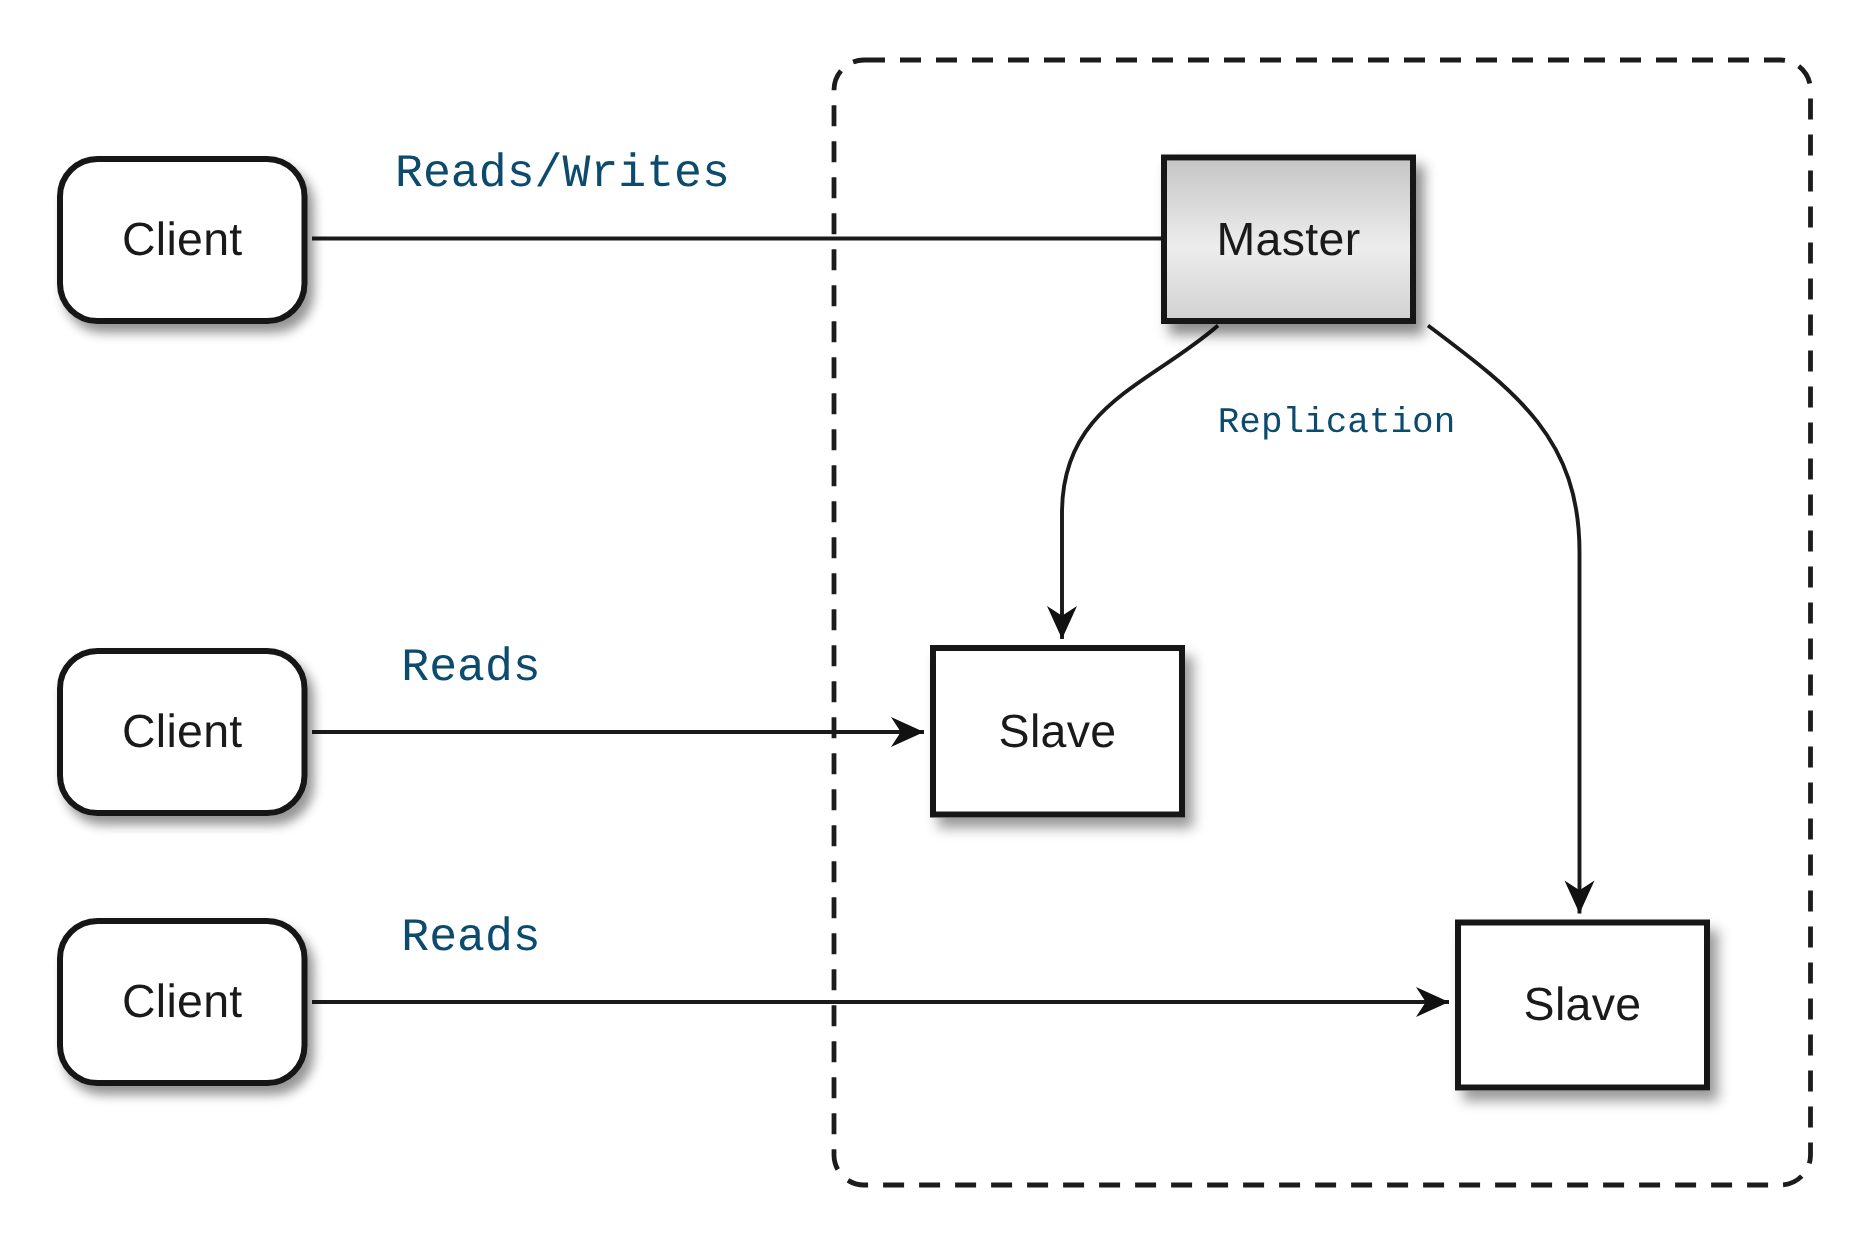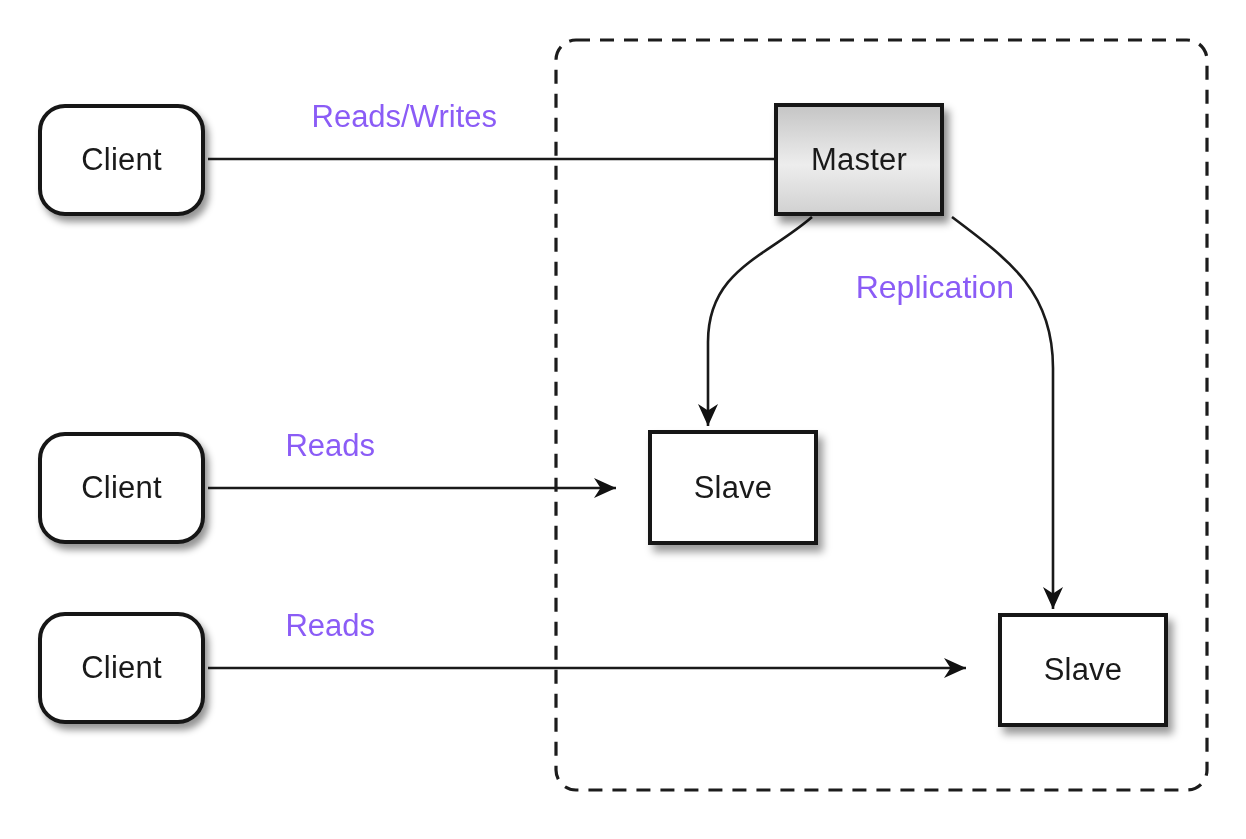--- a/index.html
+++ b/index.html
@@ -51,35 +51,35 @@
     background: linear-gradient(180deg, #c6c6c6 0%, #ededed 55%, #d2d2d2 100%);
     border: 4px solid #161616;
     box-shadow: 5px 7px 8px rgba(0,0,0,0.45);
   }
   .slave {
     width: 170px;
     height: 115px;
     background: #ffffff;
     border: 4px solid #161616;
     box-shadow: 5px 7px 8px rgba(0,0,0,0.40);
-    margin-left: 28px;
   }
   .slave-1 { left: 620px; top: 430px; }
   .slave-2 { left: 970px; top: 613px; height: 114px; }
   .edge-label {
     position: absolute;
     font-size: 31px;
-    color: #8b5cf6;
-    text-align: right;
+    color: #0c4a6e;
+    text-align: center;
     white-space: nowrap;
+    font-family: Liberation Mono, monospace;
   }
   .label-reads-writes { left: 253px; top: 99px;  width: 244px; }
   .label-reads-mid    { left: 253px; top: 428px; width: 122px; }
   .label-reads-bottom { left: 253px; top: 608px; width: 122px; }
-  .label-replication  { left: 804px; top: 269px; width: 210px; font-size: 32px; }
+  .label-replication  { left: 786px; top: 269px; width: 210px; font-size: 24px; }
 </style>
 </head>
 <body>
 
 <div class="canvas">
 
   <svg class="edges" viewBox="0 0 1246 839">
     <defs>
       <marker id="arrow" viewBox="0 0 26 26" refX="24" refY="13" markerWidth="26" markerHeight="26" markerUnits="userSpaceOnUse" orient="auto">
         <path d="M2,3 L24,13 L2,23 L8.5,13 Z" fill="#111111"></path>

